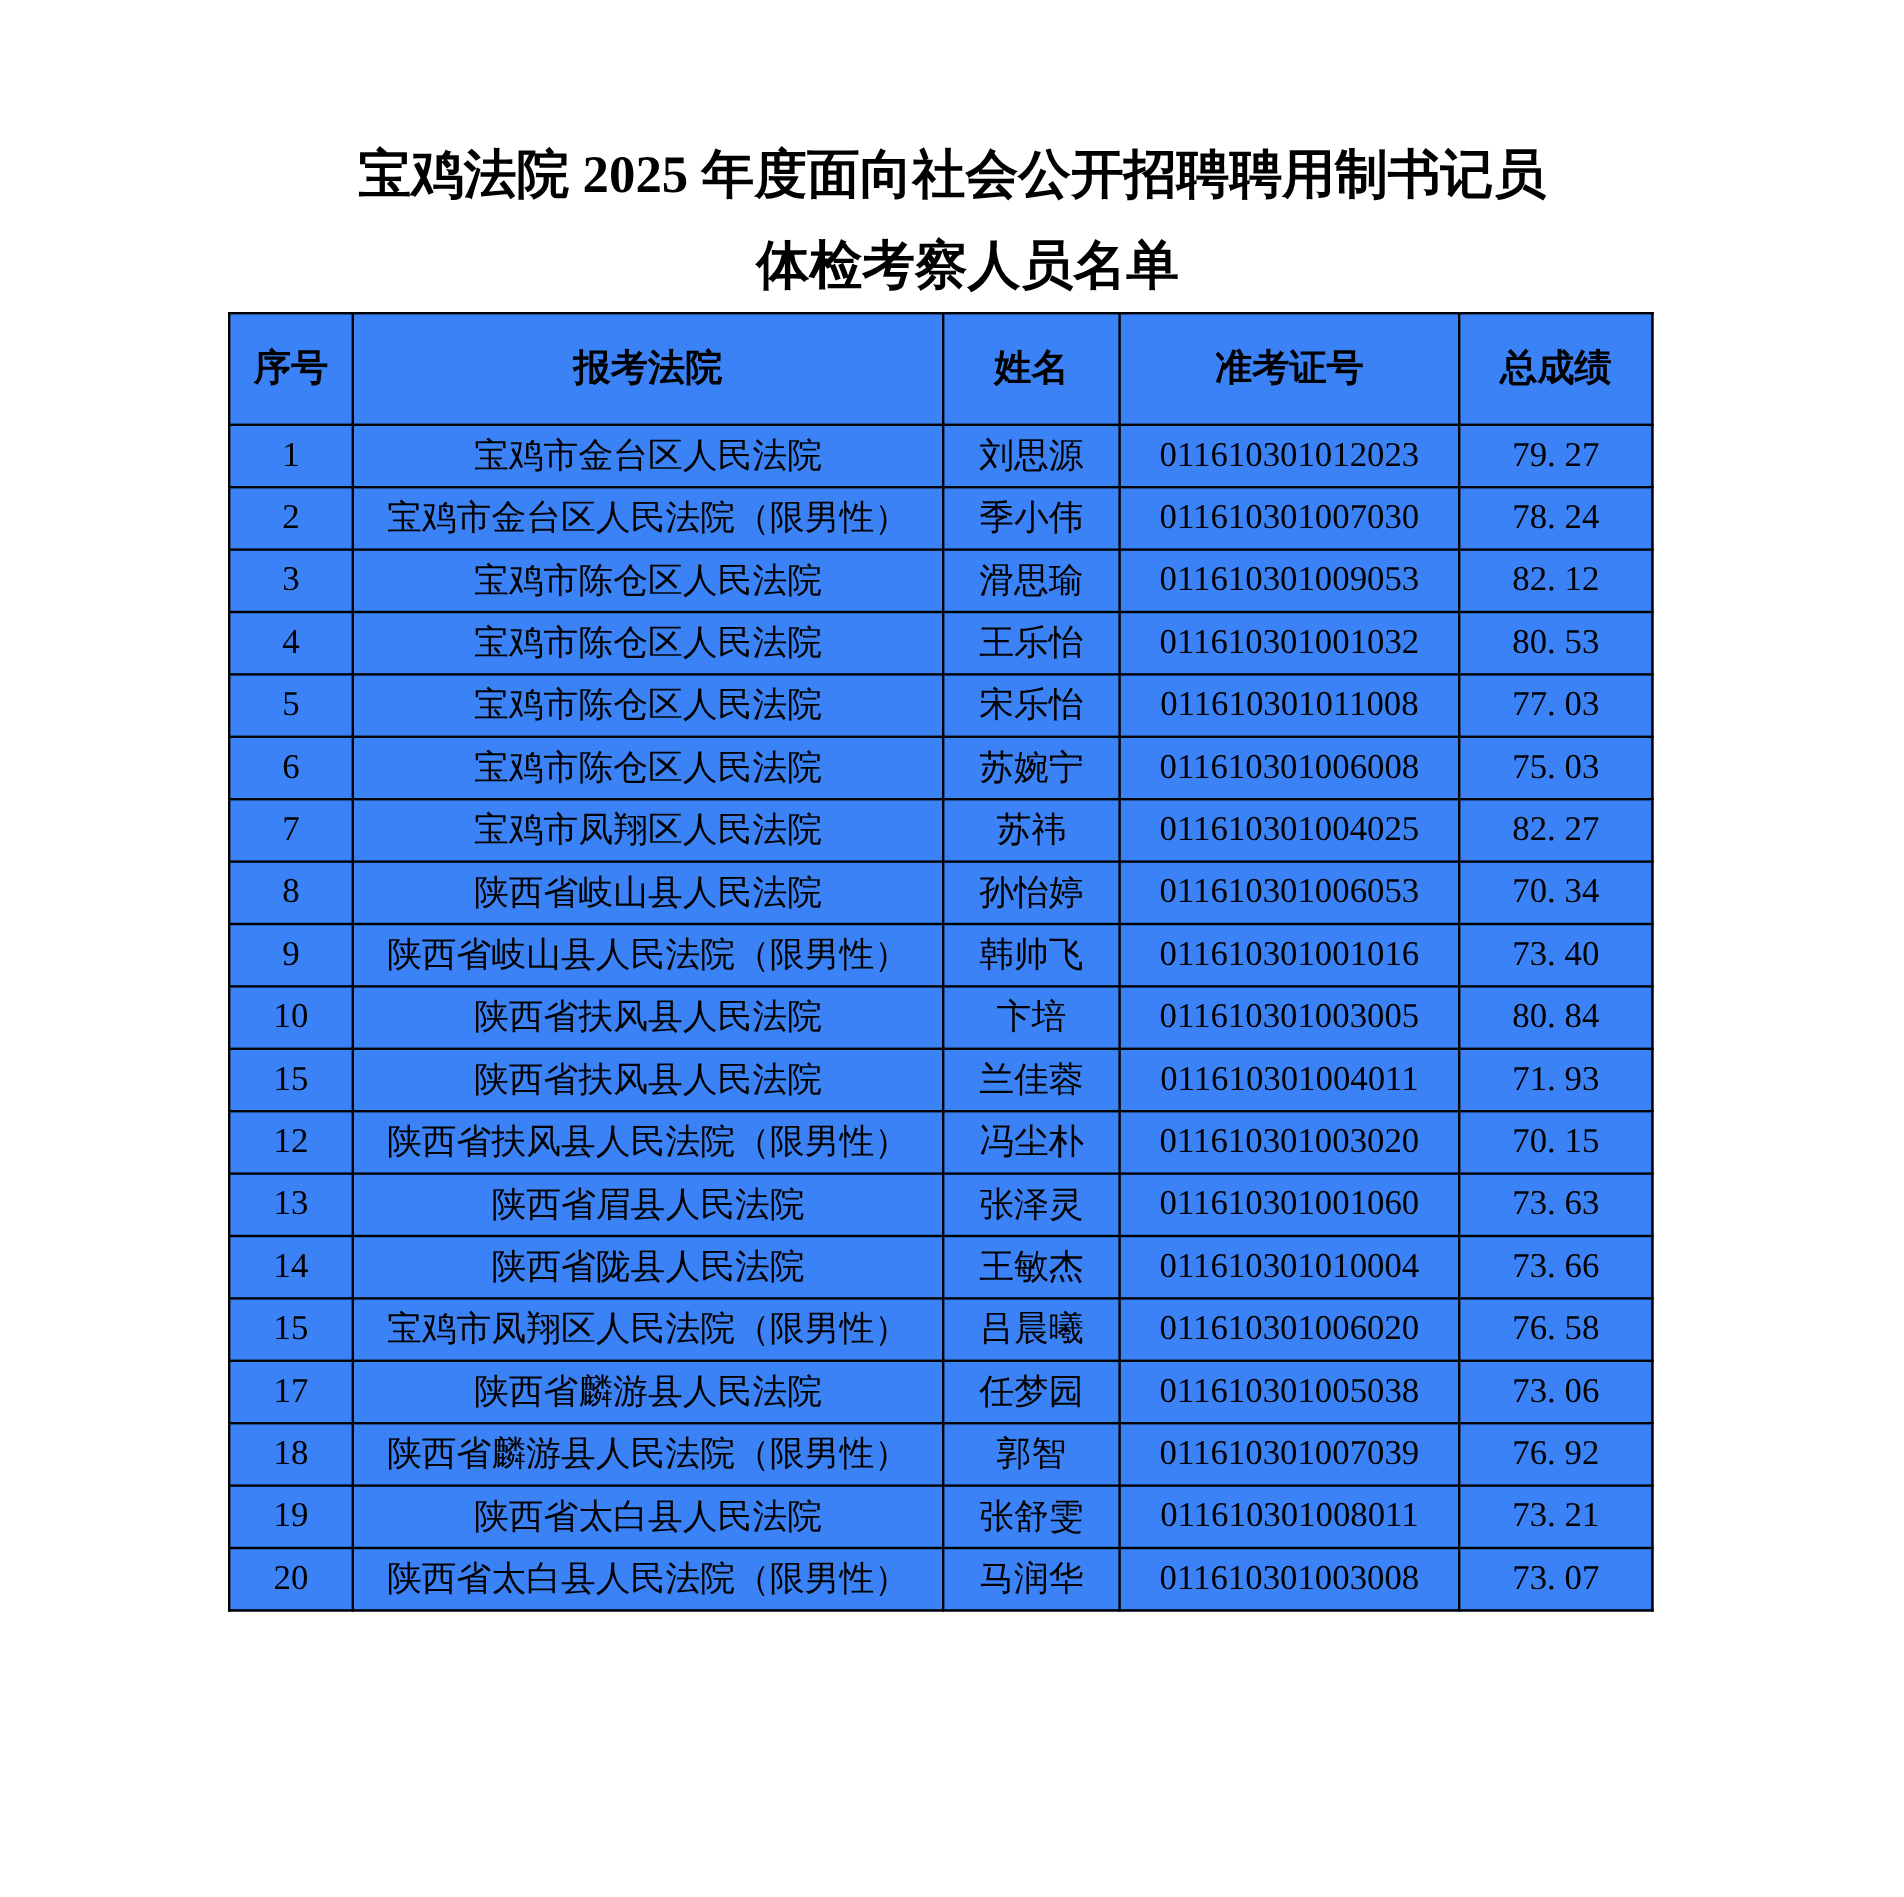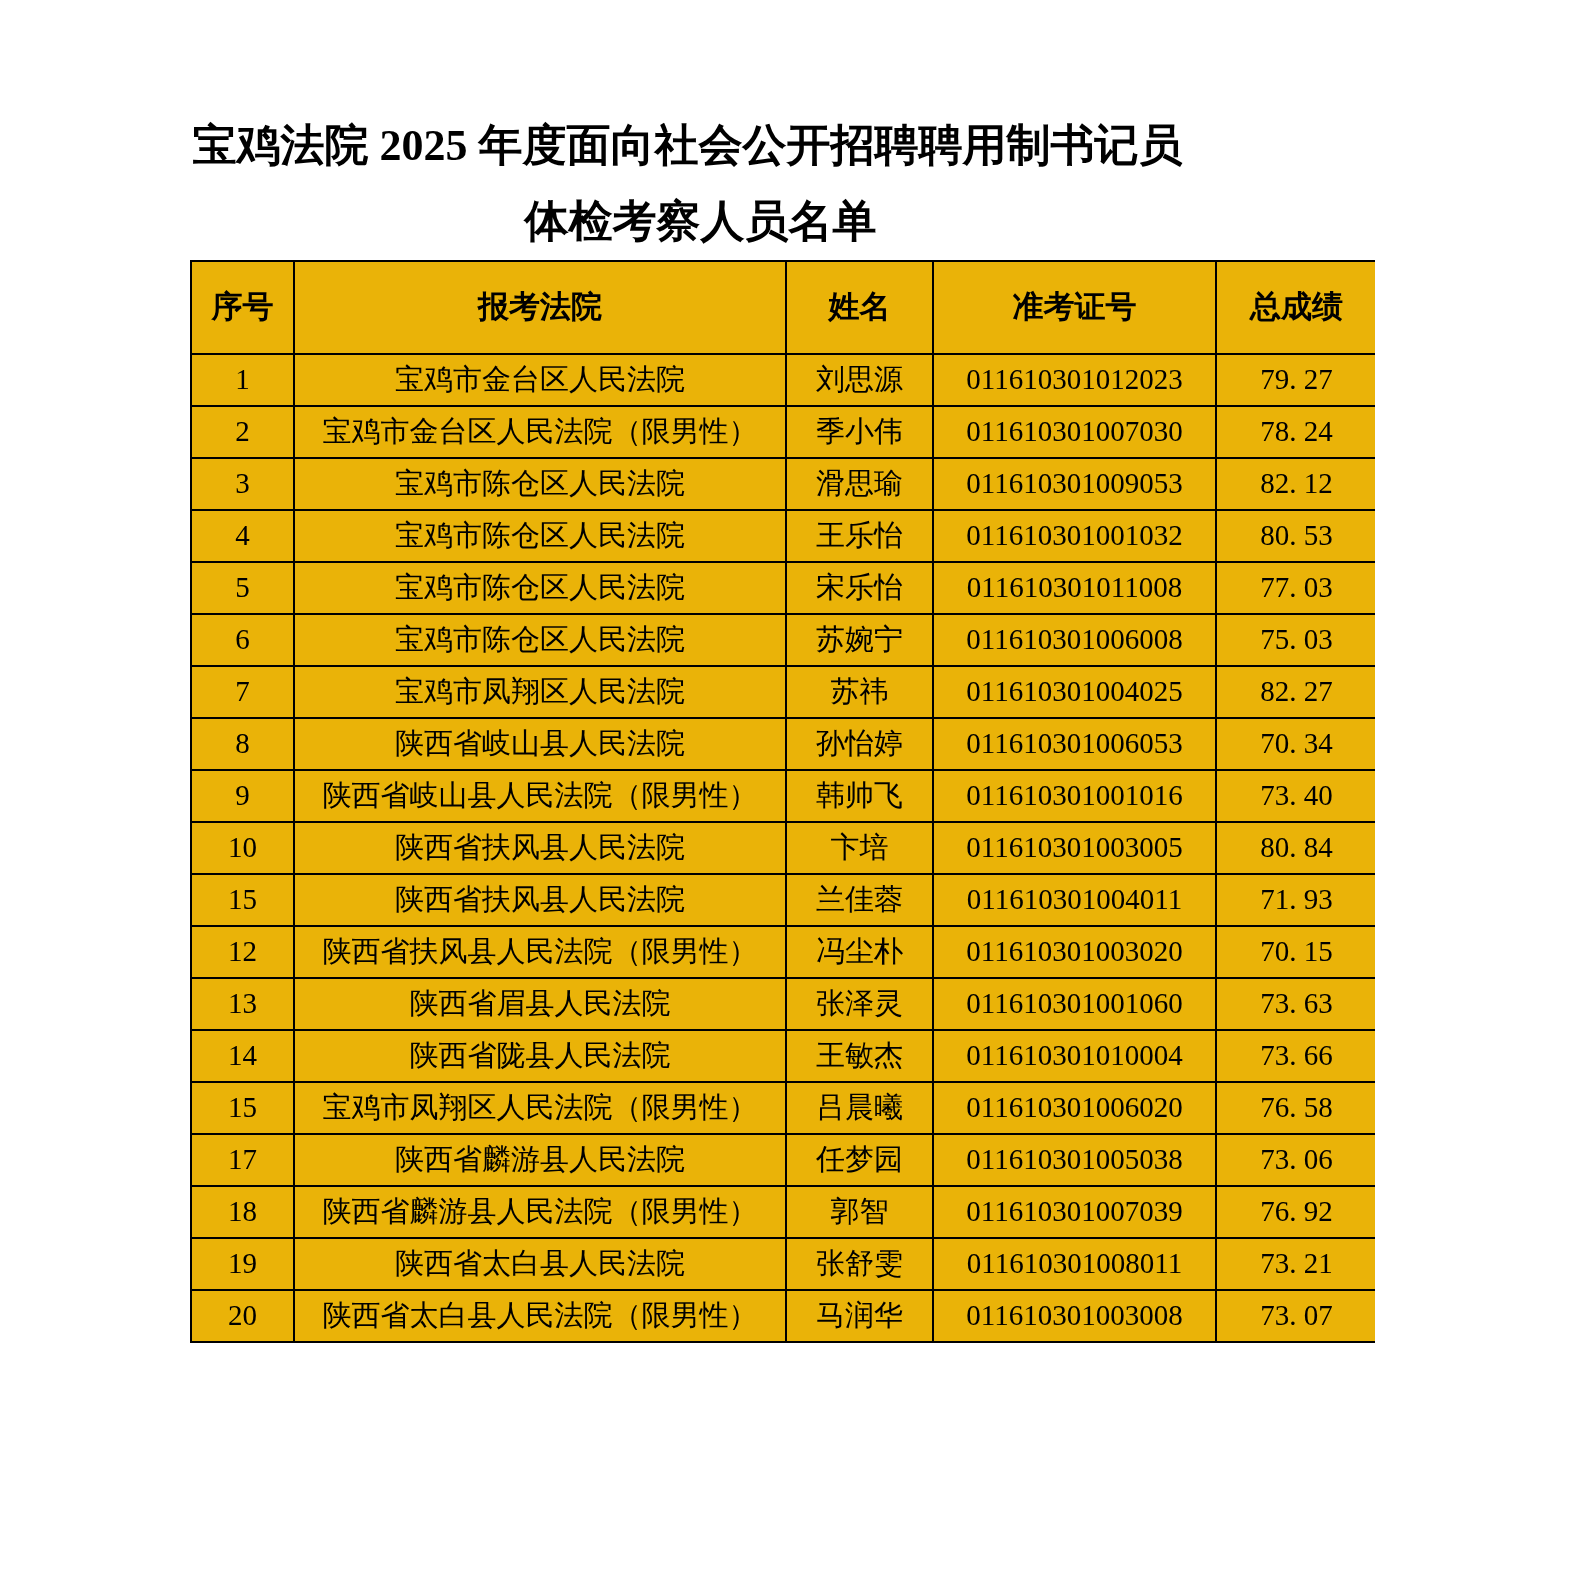--- a/index.html
+++ b/index.html
@@ -4,40 +4,40 @@
 <style>
   html, body {
     margin: 0;
     padding: 0;
     background: #ffffff;
     color: #000000;
     font-family: "Liberation Serif", "DejaVu Serif", serif;
   }
   .page {
     position: relative;
-    width: 1375px;
+    width: 1587px;
     height: 1581px;
     background: #ffffff;
     overflow: hidden;
   }
   .doc-title {
     text-align: center;
     font-weight: 700;
     font-size: 44px;
     line-height: 1.18;
     white-space: nowrap;
   }
   .doc-title.line1 { padding-top: 120px; }
   .doc-title.line2 { margin-top: 24px; padding-left: 26px; }
   table.roster {
     border-collapse: collapse;
     table-layout: fixed;
     width: 1186px;
     margin: 12px 0 0 190px;
-    background: #eab308;
+    background: #3b82f6;
   }
   table.roster th,
   table.roster td {
     border: 2px solid #000000;
     text-align: center;
     vertical-align: middle;
     padding: 0;
     overflow: hidden;
     white-space: nowrap;
   }

